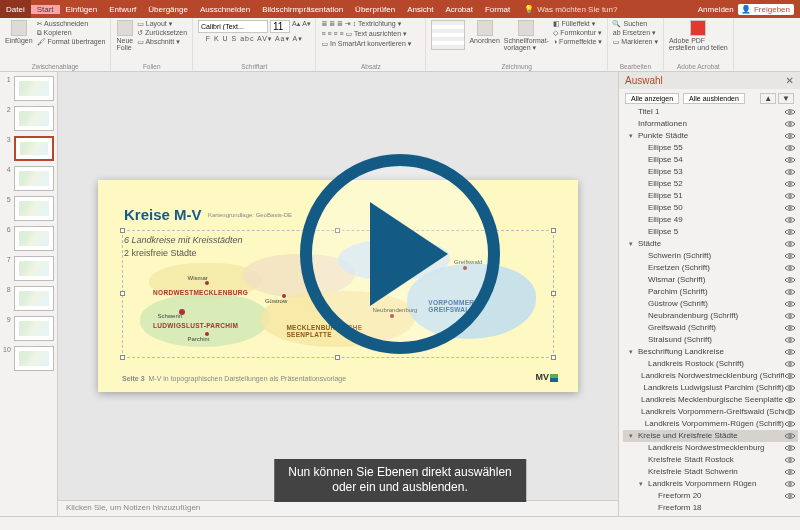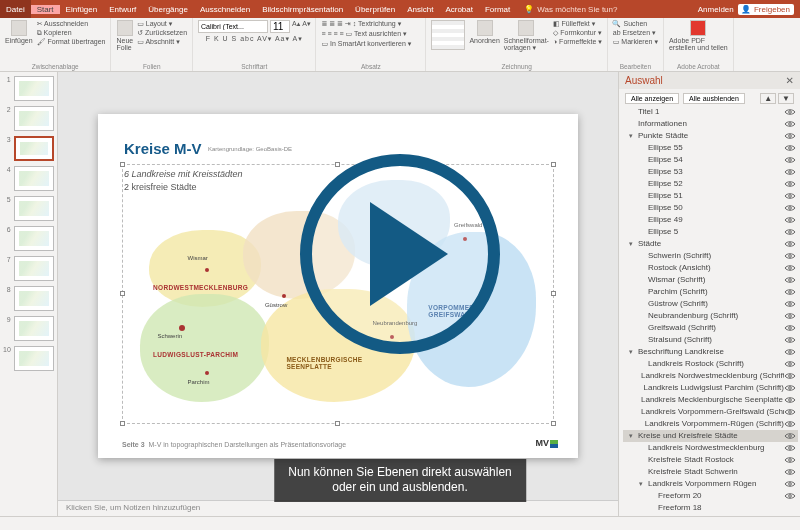--- a/index.html
+++ b/index.html
@@ -31,21 +31,21 @@
   .thumbs { width:58px; background:#f3f2f1; border-right:1px solid #d0cecb; overflow:hidden; padding:4px 3px; }
   .thumb { display:flex; gap:3px; margin-bottom:5px; cursor:pointer; }
   .tn-num { font-size:7px; color:#777; width:8px; text-align:right; }
   .tn-img { width:42px; height:25px; background:#fff; border:1px solid #bbb; position:relative; }
   .thumb.sel .tn-img { border:2px solid #b7472a; }
   .tn-img::after{ content:""; position:absolute; inset:4px; background:linear-gradient(120deg,#cfe8c9 25%,#e9f1d9 50%,#d7eef6); opacity:.7;}
 
   
   .editor { flex:1; background:#e6e6e6; position:relative; display:flex; flex-direction:column; }
   .slide-wrap { flex:1; display:flex; align-items:center; justify-content:center; }
-  .slide { width:480px; height:344px; background:#ffffff; box-shadow:0 2px 8px rgba(0,0,0,.3); position:relative; font-size:8px; }
+  .slide { width:480px; height:212px; background:#fef9c3; box-shadow:0 2px 8px rgba(0,0,0,.3); position:relative; font-size:8px; }
   .slide .title { position:absolute; left:26px; top:26px; color:#165a8a; font-size:15px; font-weight:600; }
   .slide .src   { position:absolute; left:110px; top:32px; color:#888; font-size:6px; }
   .slide .sub1  { position:absolute; left:26px; top:55px; color:#555; font-size:9px;font-style:italic; }
   .slide .sub2  { position:absolute; left:26px; top:68px; color:#555; font-size:9px; }
   .slide .foot  { position:absolute; left:24px; bottom:10px; font-size:7px; color:#888; }
   .slide .logo  { position:absolute; right:20px; bottom:10px; font-size:9px; color:#333; font-weight:600;}
   .slide .logo .sq{ display:inline-block; width:8px; height:8px; background:linear-gradient(#5ab043 50%,#1a5e9a 50%); vertical-align:middle; margin-left:1px;}
   .mapbox { position:absolute; left:24px; top:50px; right:24px; bottom:34px; border:1px dashed #bbb; }
   .handle{position:absolute;width:5px;height:5px;background:#fff;border:1px solid #888;}
   .h-tl{left:-3px;top:-3px}.h-tr{right:-3px;top:-3px}.h-bl{left:-3px;bottom:-3px}.h-br{right:-3px;bottom:-3px}
@@ -446,21 +446,21 @@
             <span>Schwerin (Schrift)</span>
           </span>
           <span class="eye"><svg viewBox="0 0 12 8">
               <path d="M1 4c2-3 8-3 10 0-2 3-8 3-10 0z"></path>
               <circle cx="6" cy="4" r="1.3"></circle>
             </svg></span>
         </div>
         <div class="tree-row">
           <span class="txt" style="padding-left:14px">
             <span class="caret"></span>
-            <span>Rostock (Ansicht)</span>
+            <span>Ersetzen (Schrift)</span>
           </span>
           <span class="eye"><svg viewBox="0 0 12 8">
               <path d="M1 4c2-3 8-3 10 0-2 3-8 3-10 0z"></path>
               <circle cx="6" cy="4" r="1.3"></circle>
             </svg></span>
         </div>
         <div class="tree-row">
           <span class="txt" style="padding-left:14px">
             <span class="caret"></span>
             <span>Wismar (Schrift)</span>

